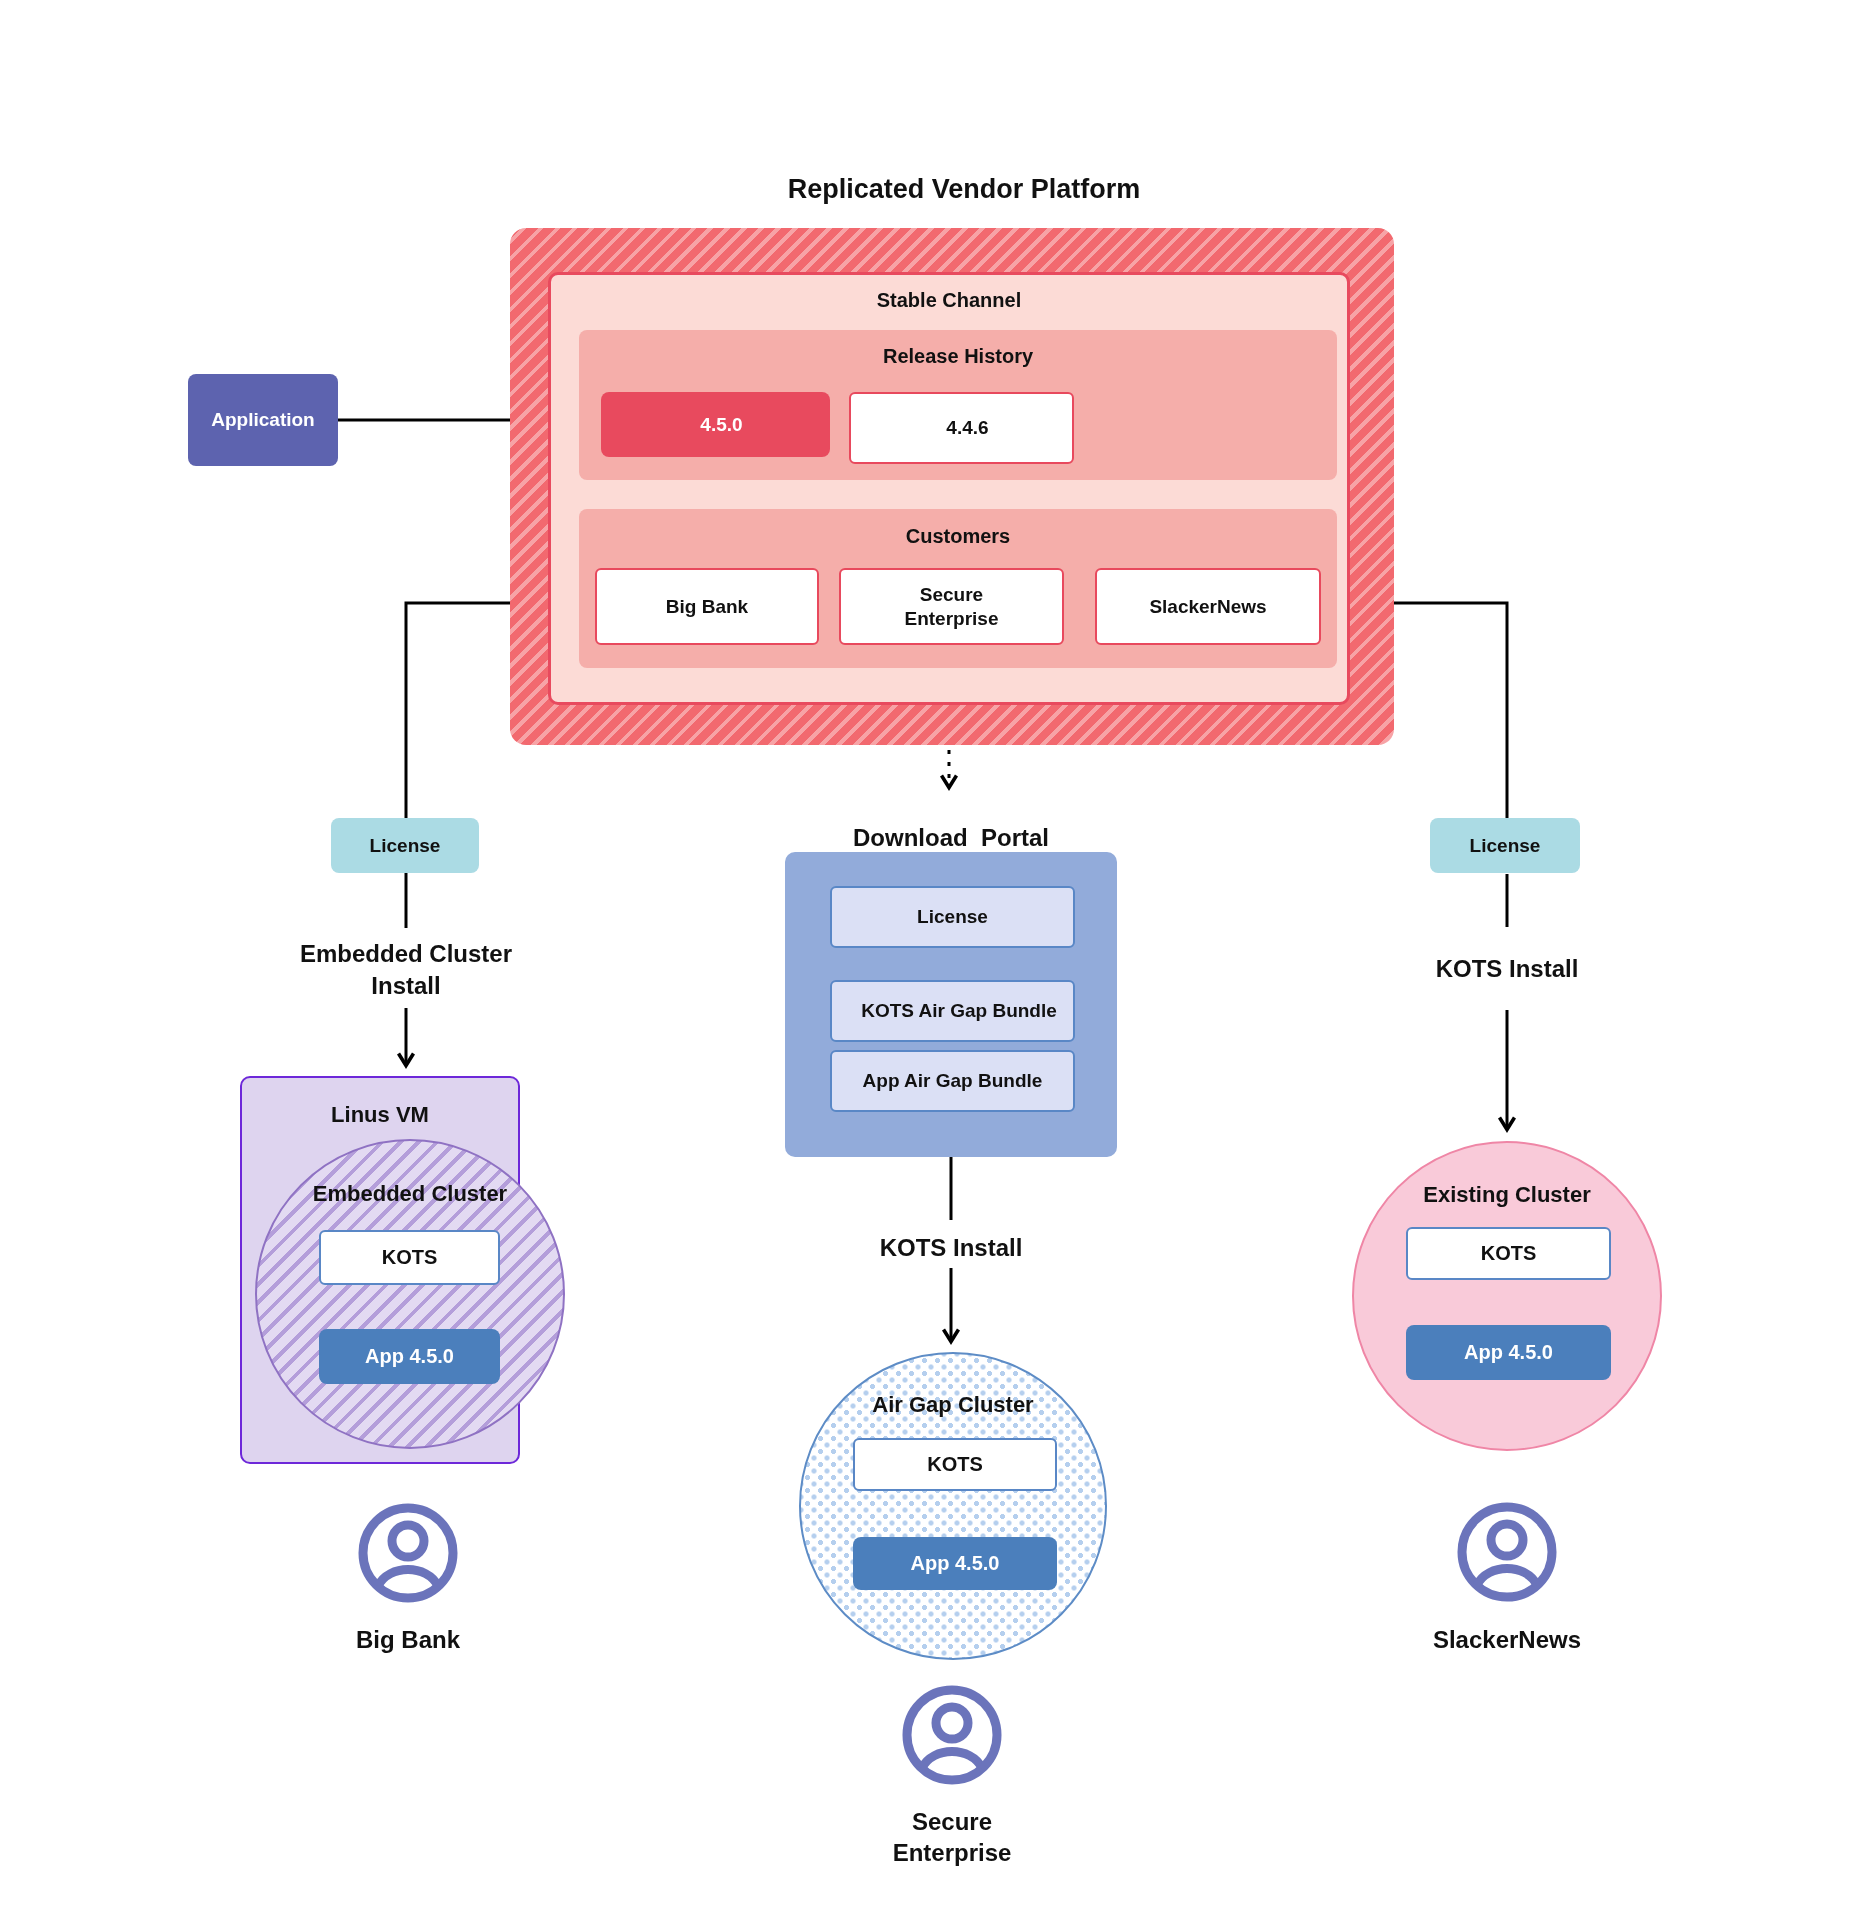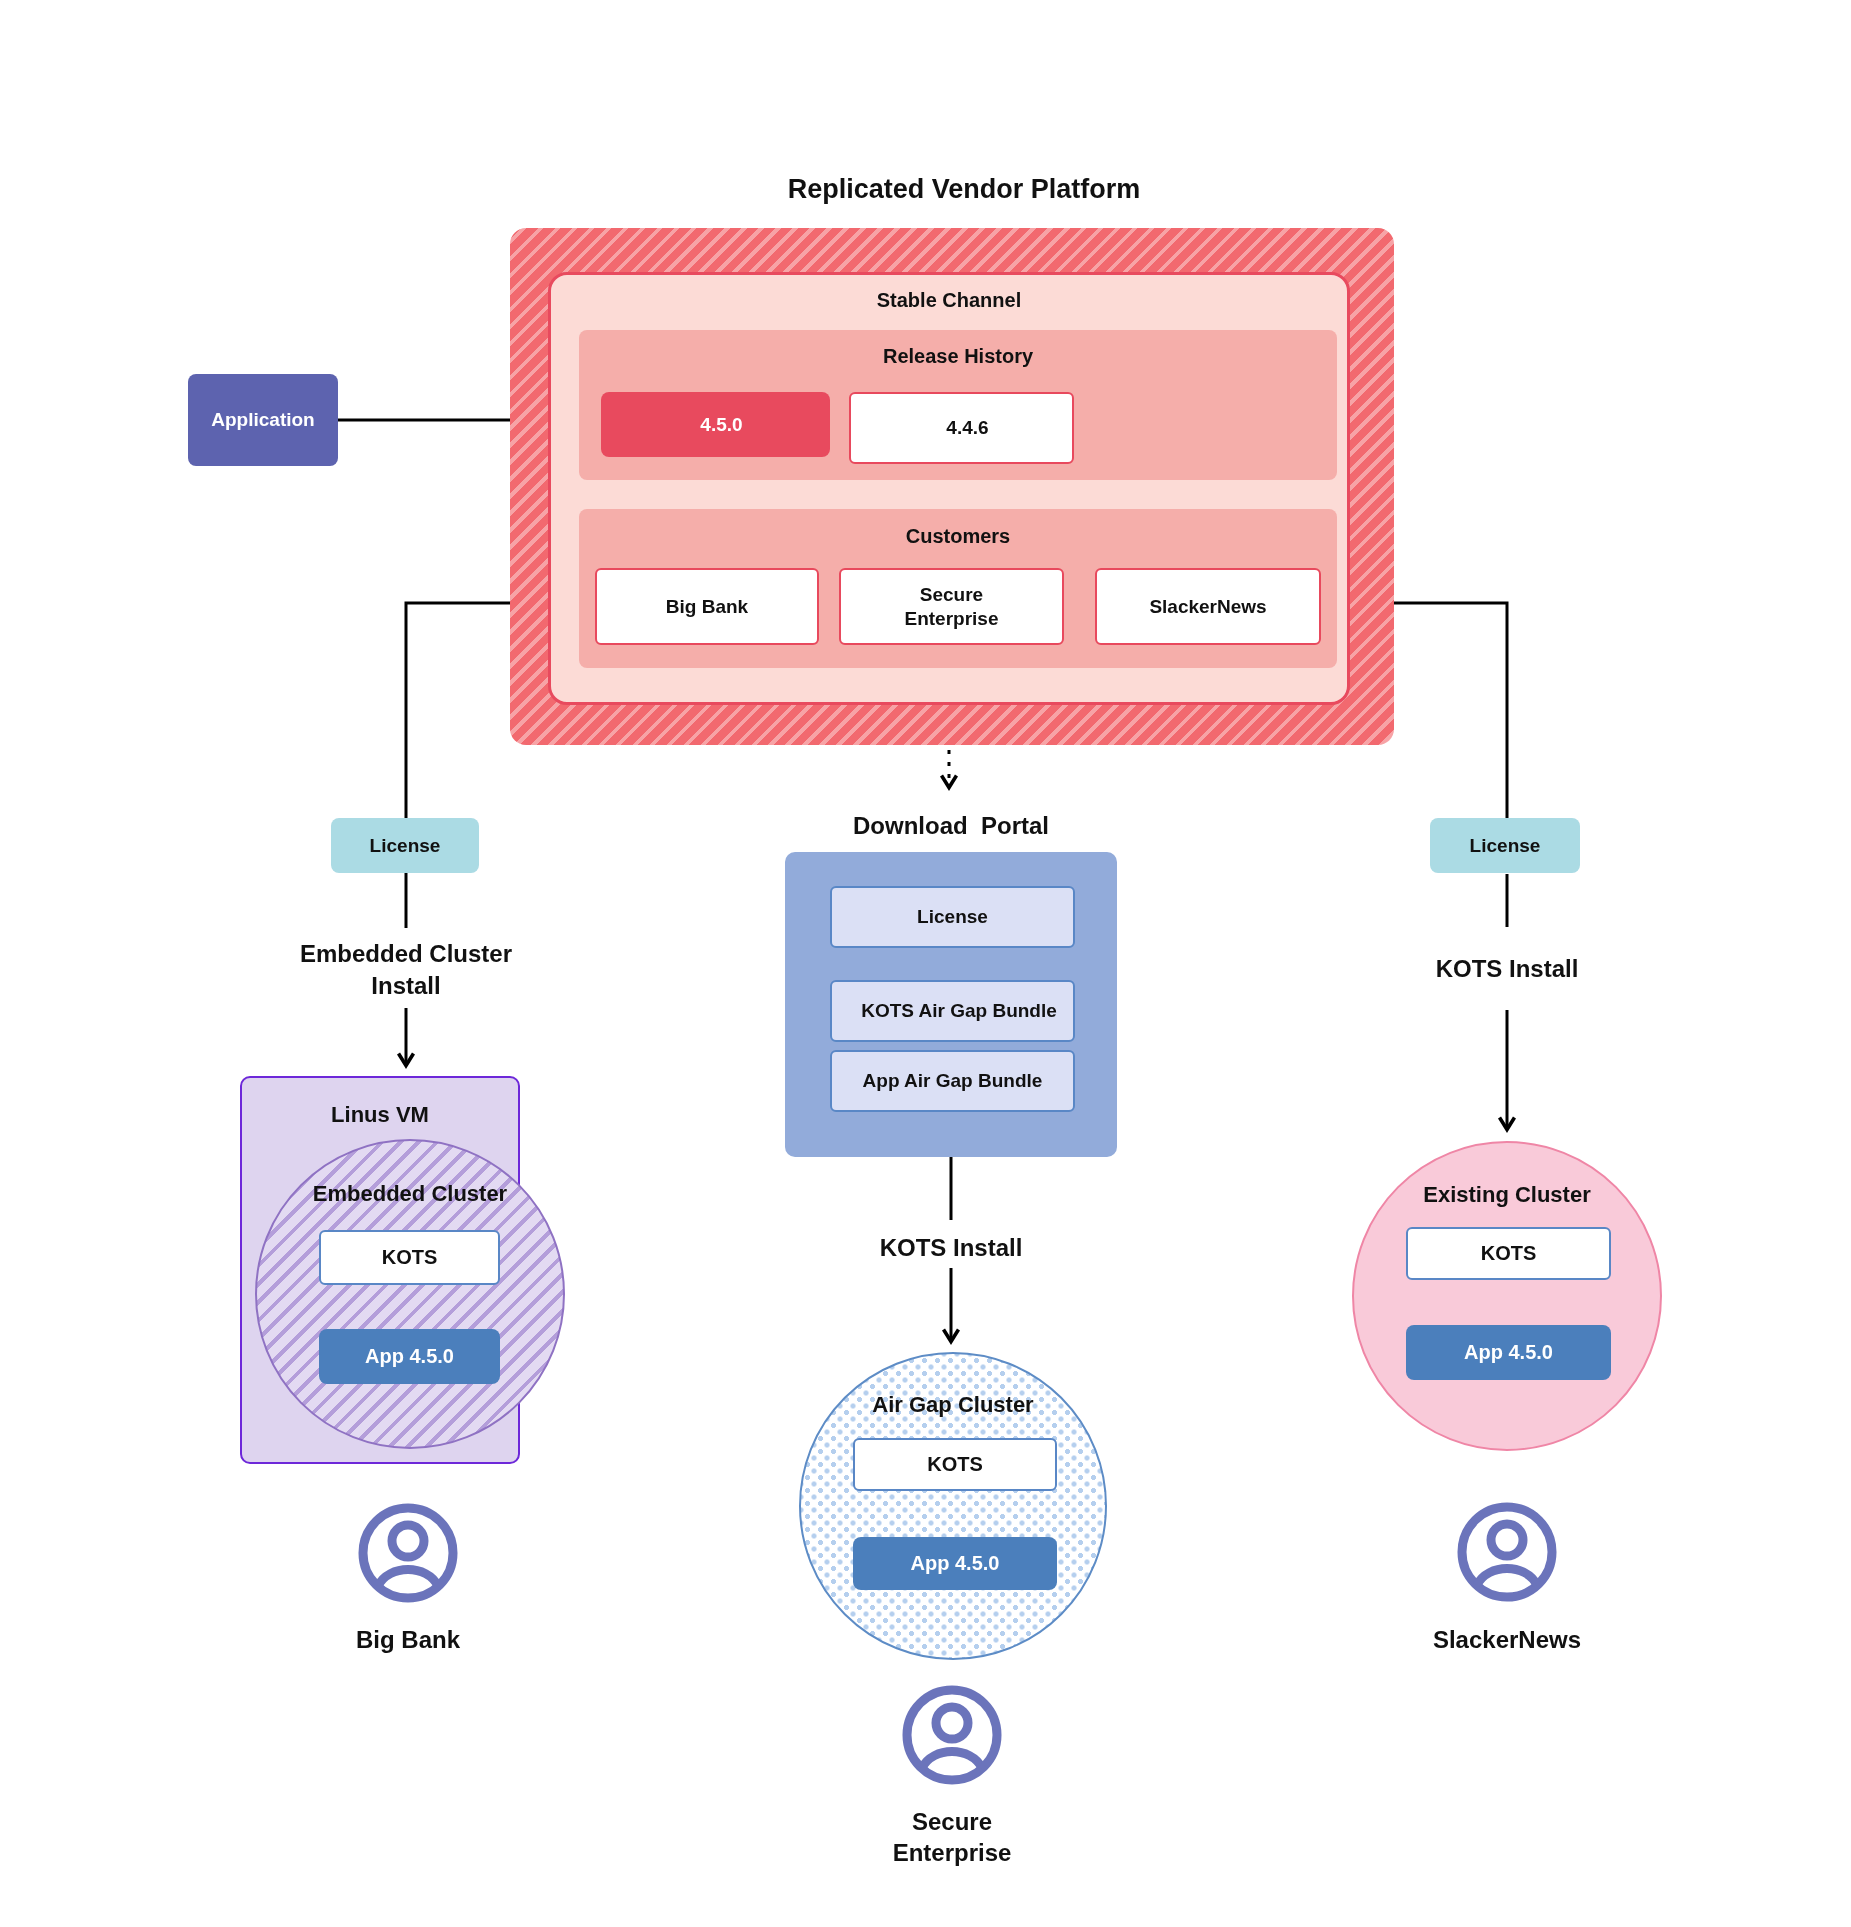--- a/index.html
+++ b/index.html
@@ -18,21 +18,21 @@
   
   .diagram-title{
     position:absolute;left:955px;top:174px;transform:translateX(-50%);
     font-size:27px;font-weight:600;white-space:nowrap;margin-left:9px;
   }
   .striped-frame{
     left:510px;top:228px;width:884px;height:517px;border-radius:16px;
     background:repeating-linear-gradient(135deg,#f2696f 0 8px,#f7a3a6 8px 12px);
   }
   .stable-channel{
-    left:38px;top:44px;width:802px;height:433px;border-radius:19px;
+    left:38px;top:44px;width:802px;height:433px;border-radius:10px;
     background:#fcdbd6;border:3px solid #e84a5e;
   }
   .section-label{font-size:20px;}
   .salmon{background:#f5aeaa;border-radius:8px;}
   .release-history{left:28px;top:55px;width:758px;height:150px;}
   .customers{left:28px;top:234px;width:758px;height:159px;}
   .release-box{height:65px;border-radius:8px;font-size:19px;font-weight:600;padding-left:12px;}
   .release-current{background:#e84a5e;color:#fff;}
   .release-old{background:#fff;border:2px solid #e8495d;border-radius:6px;}
   .customer-box{
@@ -65,21 +65,21 @@
   .kots-box{
     background:#fff;border:2px solid #5987c6;border-radius:6px;
     font-size:20px;font-weight:600;
   }
   .app-box{
     background:#4b7fbc;color:#fff;border-radius:8px;
     font-size:20px;font-weight:600;
   }
 
   
-  .portal-label{white-space:pre;}
+  .portal-label{white-space:pre;margin-top:12px;}
   .portal-box{
     left:785px;top:852px;width:332px;height:305px;border-radius:10px;
     background:#92abda;
   }
   .portal-item{
     left:45px;width:245px;height:62px;border-radius:6px;
     background:#dbe0f5;border:2px solid #5987c6;
     font-size:19px;font-weight:600;
   }
   .dotted-circle{

